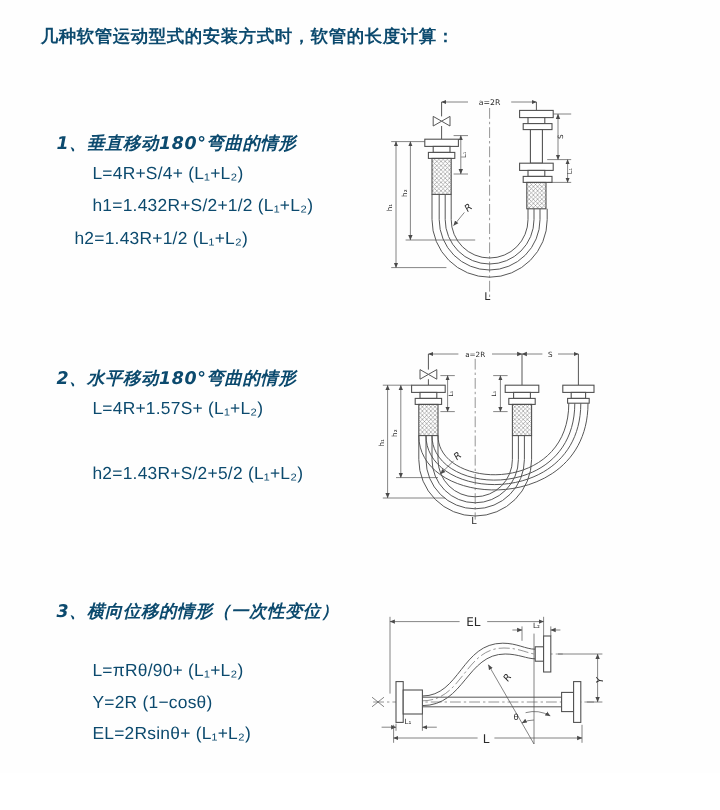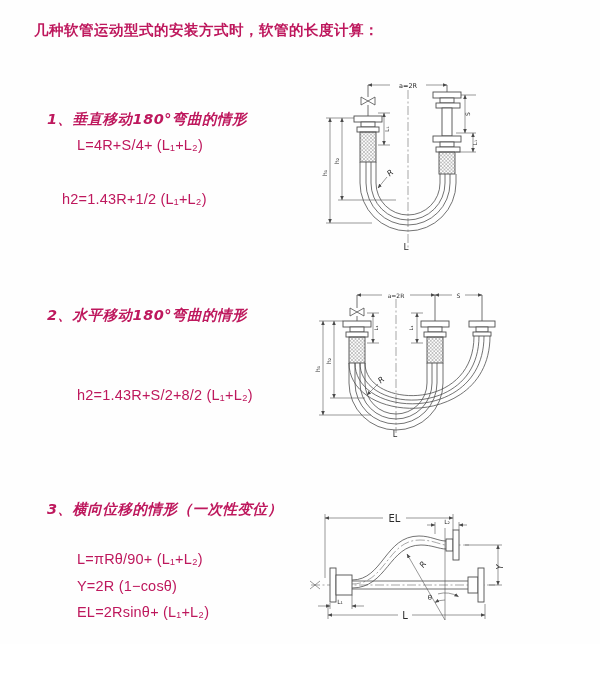--- a/index.html
+++ b/index.html
@@ -1,18 +1,18 @@
 <!DOCTYPE html>
 <html><head>
 <meta charset="utf-8">
 <style>
   html,body{margin:0;padding:0;background:#ffffff;}
   .page{
     position:relative;width:600px;height:644px;background:#fefefe;
-    font-family:"DejaVu Sans","Liberation Sans",sans-serif;color:#be185d;overflow:hidden;
+    font-family:"DejaVu Sans","Liberation Sans",sans-serif;color:#0c4a6e;overflow:hidden;
   }
   .line{position:absolute;white-space:nowrap;}
   .title{font-size:14.5px;font-weight:700;letter-spacing:0.5px;}
   .heading{font-size:14.5px;font-weight:700;letter-spacing:0.5px;font-style:italic;}
   .formula{font-size:14.5px;font-weight:400;font-family:"Liberation Sans","DejaVu Sans",sans-serif;letter-spacing:0.2px;}
   svg{position:absolute;overflow:visible;}
   .dwg{stroke:#4f4f4f;stroke-width:0.8;fill:none;}
   .fit{stroke:#4f4f4f;stroke-width:0.9;fill:#ffffff;}
   .hat{stroke:#4f4f4f;stroke-width:0.9;}
   .dim{stroke:#555555;stroke-width:0.6;fill:none;}
@@ -21,24 +21,26 @@
 </style>
 </head>
 <body>
 
 <div class="page">
 
   <div class="line title" style="left:34px;top:21px">几种软管运动型式的安装方式时，软管的长度计算：</div>
 
   <div class="line heading" style="left:47px;top:110px">1、垂直移动180°弯曲的情形</div>
   <div class="line formula" style="left:77px;top:137px">L=4R+S/4+ (L₁+L₂)</div>
+  <div class="line formula" style="left:77px;top:164px">h1=1.432R+S/2+1/2 (L₁+L₂)</div>
   <div class="line formula" style="left:62px;top:191px">h2=1.43R+1/2 (L₁+L₂)</div>
 
   <div class="line heading" style="left:47px;top:306px">2、水平移动180°弯曲的情形</div>
-  <div class="line formula" style="left:77px;top:387px">h2=1.43R+S/2+8/2 (L₁+L₂)</div>
+  <div class="line formula" style="left:77px;top:333px">L=4R+1.57S+ (L₁+L₂)</div>
+  <div class="line formula" style="left:77px;top:387px">h2=1.43R+S/2+5/2 (L₁+L₂)</div>
 
   <div class="line heading" style="left:47px;top:500px">3、横向位移的情形（一次性变位）</div>
   <div class="line formula" style="left:77px;top:551px">L=πRθ/90+ (L₁+L₂)</div>
   <div class="line formula" style="left:77px;top:578px">Y=2R (1−cosθ)</div>
   <div class="line formula" style="left:77px;top:604px">EL=2Rsinθ+ (L₁+L₂)</div>
 
   <svg style="left:308px;top:68px" width="260" height="195" viewBox="0 0 260 195">
     <defs>
       <marker id="ar1" viewBox="0 0 10 10" refX="8.5" refY="5" markerWidth="8" markerHeight="8" orient="auto-start-reverse">
         <path d="M0,1.2 L9,5 L0,8.8 z" fill="#4a4a4a"></path>

